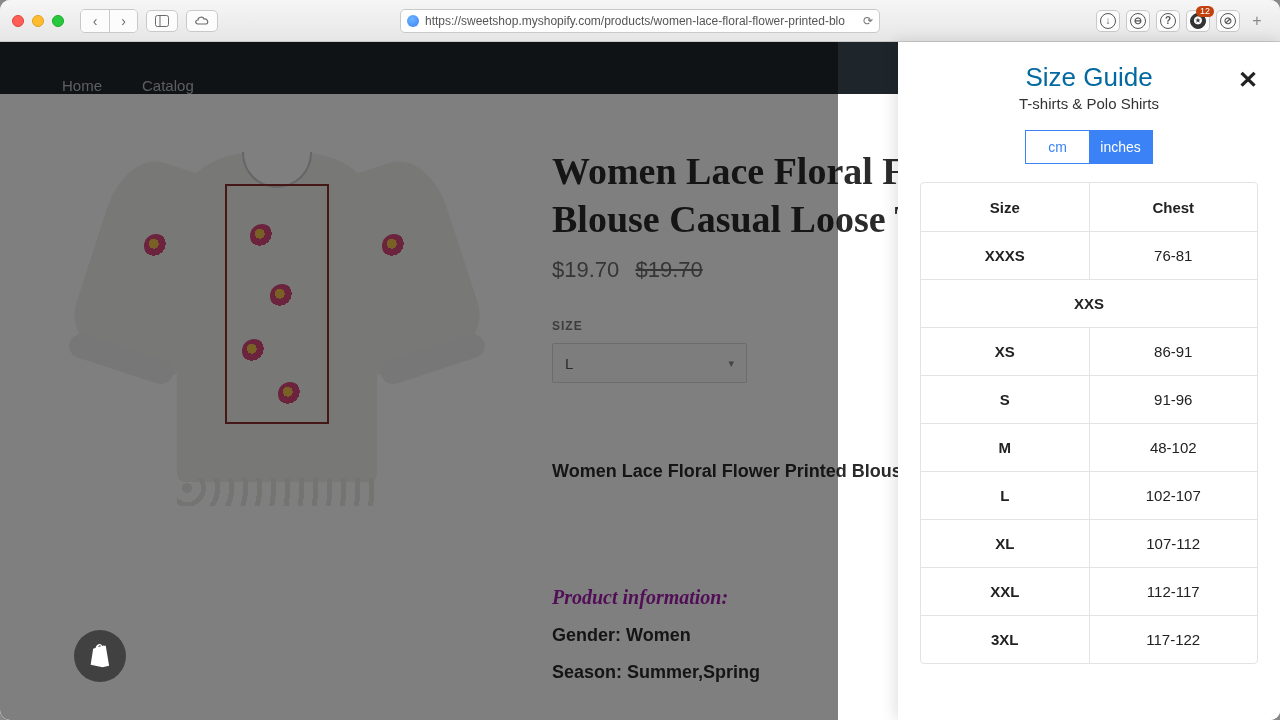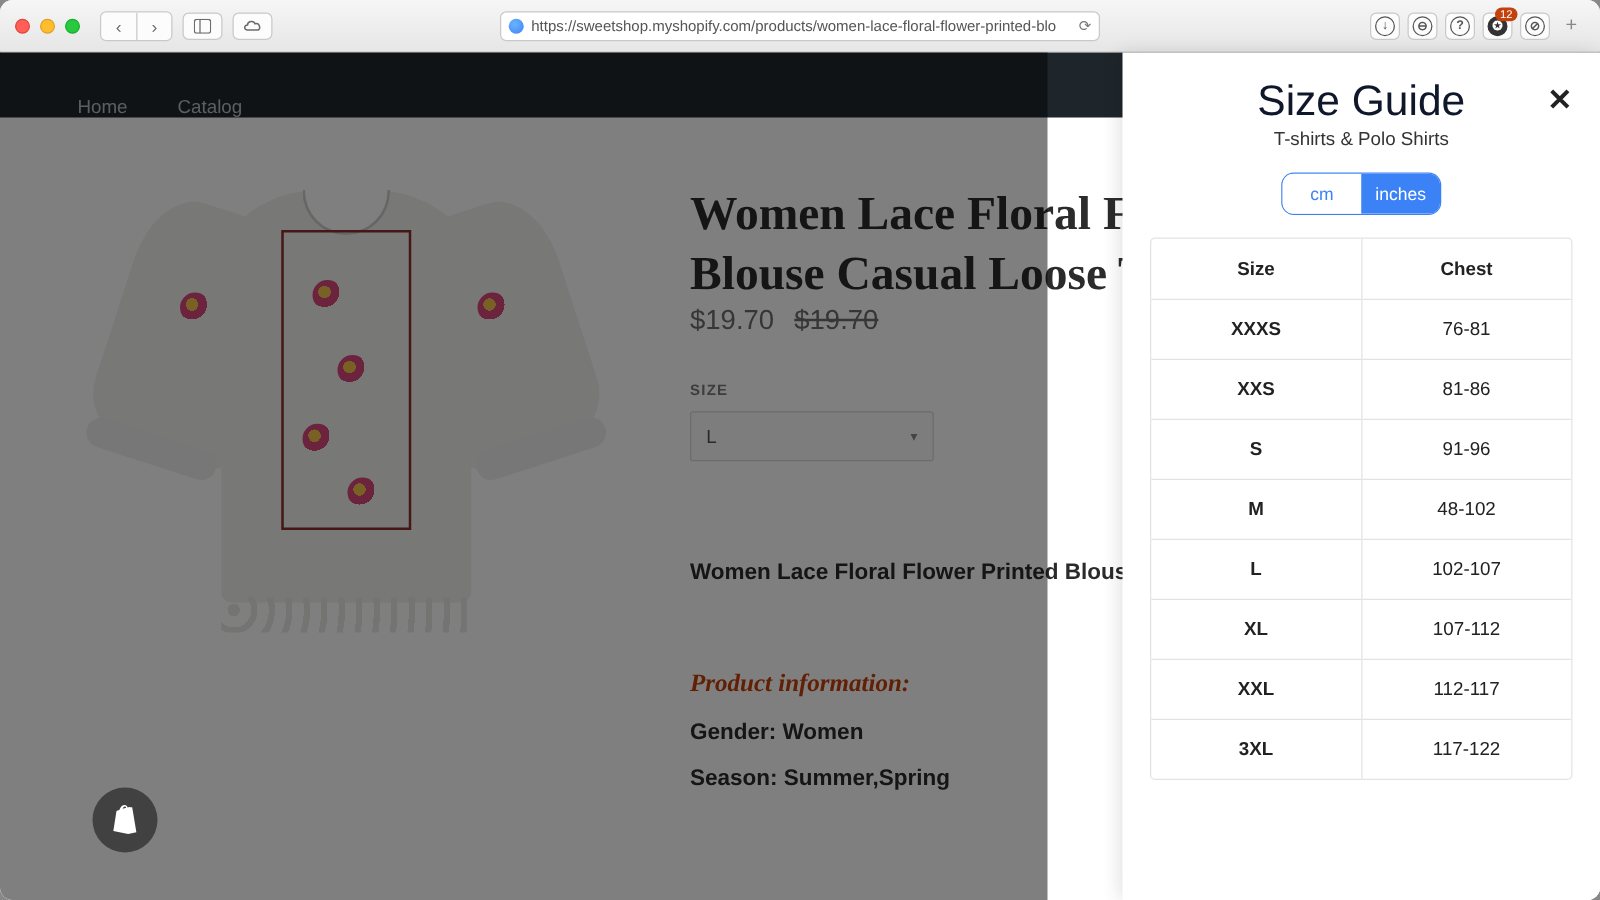--- a/index.html
+++ b/index.html
@@ -41,41 +41,41 @@
 .sleeve { position:absolute; top:30px; width:120px; height:200px; background:#f0f0ef; }
 .sleeve.l { left:0; border-radius: 40px 10px 10px 40px / 60px 10px 10px 40px; transform: rotate(18deg); }
 .sleeve.r { right:0; border-radius: 10px 40px 40px 10px / 10px 60px 40px 10px; transform: rotate(-18deg); }
 .cuff { position:absolute; bottom:-12px; left:6px; right:6px; height:24px; background:#eceeec; border-radius:16px; }
 .hem { position:absolute; left:85px; bottom:18px; width:200px; height:28px; background: repeating-radial-gradient(circle at 10px 10px, #e8e8e6 0 5px, transparent 5px 14px); }
 .panel { position:absolute; left:133px; top:50px; width:104px; height:240px; border:2px solid #8a2e2e; }
 .flower { position:absolute; width:24px; height:24px; border-radius:50%; background: radial-gradient(circle at 40% 40%, #f3c24b 0 5px, #d8467a 5px 12px, transparent 12px); }
 
 .info-col { flex:1; padding-top: 14px; }
 .title { font-family: Georgia, "Times New Roman", serif; font-weight:700; font-size: 38px; line-height:1.25; color:#2b2b2b; }
-.price-row { font-size: 22px; color:#6c6c6c; }
+.price-row { margin-top: 14px; font-size: 22px; color:#6c6c6c; }
 .price-row .p1 { margin-right: 10px; }
 .price-row .p2 { text-decoration: line-through; }
 .size-lbl { margin-top: 36px; font-size: 12px; letter-spacing: 1px; color:#7a7a7a; font-weight:600; }
 .size-select { margin-top: 10px; width: 195px; height: 40px; border:1px solid #d8d8d8; background:#fafafa; display:flex; align-items:center; justify-content:space-between; padding:0 12px; color:#555; font-size:15px; border-radius:2px; }
 .size-select .chev { color:#888; font-size:11px; }
 .subhead { margin-top: 78px; font-size:18px; font-weight:700; color:#2b2b2b; }
-.pinfo { margin-top: 68px; font-family: Georgia, serif; font-style: italic; font-size: 20px; color:#c2410c; font-weight:600; }
+.pinfo { margin-top: 104px; font-family: Georgia, serif; font-style: italic; font-size: 20px; color:#a21caf; font-weight:600; }
 .kv { margin-top: 16px; font-size: 18px; color:#2b2b2b; font-weight:600; }
 .kv .k { }
 
 
 .dim { position:absolute; top:42px; left:0; bottom:0; width: 838px; background: rgba(0,0,0,0.5); pointer-events:none; }
 
 
 .panel-right { position:absolute; top:42px; right:0; bottom:0; width: 382px; background:#fff; box-shadow: -3px 0 14px rgba(0,0,0,0.12); padding: 20px 22px 0; }
 .sg-head { text-align:center; position:relative; }
-.sg-title { font-size: 34px; color:#0f172a; font-weight:500; }
+.sg-title { font-size: 26px; color:#0369a1; font-weight:500; }
 .sg-sub { font-size: 15px; color:#333; margin-top: 2px; }
 .close-x { position:absolute; right: 0; top: 4px; font-size: 24px; color:#222; cursor:pointer; font-weight:700; }
-.unit-toggle { margin: 18px auto 18px; width: 128px; height: 34px; border:1px solid #3b82f6; border-radius:10px; display:flex; overflow:hidden; }
+.unit-toggle { margin: 18px auto 18px; width: 128px; height: 34px; border:1px solid #3b82f6; border-radius:0; display:flex; overflow:hidden; }
 .unit { flex:1; display:flex; align-items:center; justify-content:center; font-size:14px; color:#3b82f6; background:#fff; }
 .unit.active { background:#3b82f6; color:#fff; }
 .sg-table { border:1px solid #e3e3e3; border-radius:4px; overflow:hidden; }
 .sg-row { display:flex; height: 48px; border-top:1px solid #e3e3e3; }
 .sg-row:first-child { border-top:none; }
 .sg-row.head .cell { font-weight:700; color:#222; }
 .cell { flex:1; display:flex; align-items:center; justify-content:center; font-size:15px; color:#222; }
 .cell + .cell { border-left:1px solid #e3e3e3; }
 .cell.size-c { font-weight:700; }
 
@@ -204,21 +204,24 @@
         <div class="cell">Size</div>
         <div class="cell">Chest</div>
       </div>
 
     <div class="sg-row">
           <div class="cell size-c">XXXS</div>
           <div class="cell">76-81</div>
         </div>
         <div class="sg-row">
           <div class="cell size-c">XXS</div>
-          <div class="cell">81-86</div>
+        </div>
+        <div class="sg-row">
+          <div class="cell size-c">XS</div>
+          <div class="cell">86-91</div>
         </div>
         <div class="sg-row">
           <div class="cell size-c">S</div>
           <div class="cell">91-96</div>
         </div>
         <div class="sg-row">
           <div class="cell size-c">M</div>
           <div class="cell">48-102</div>
         </div>
         <div class="sg-row">

